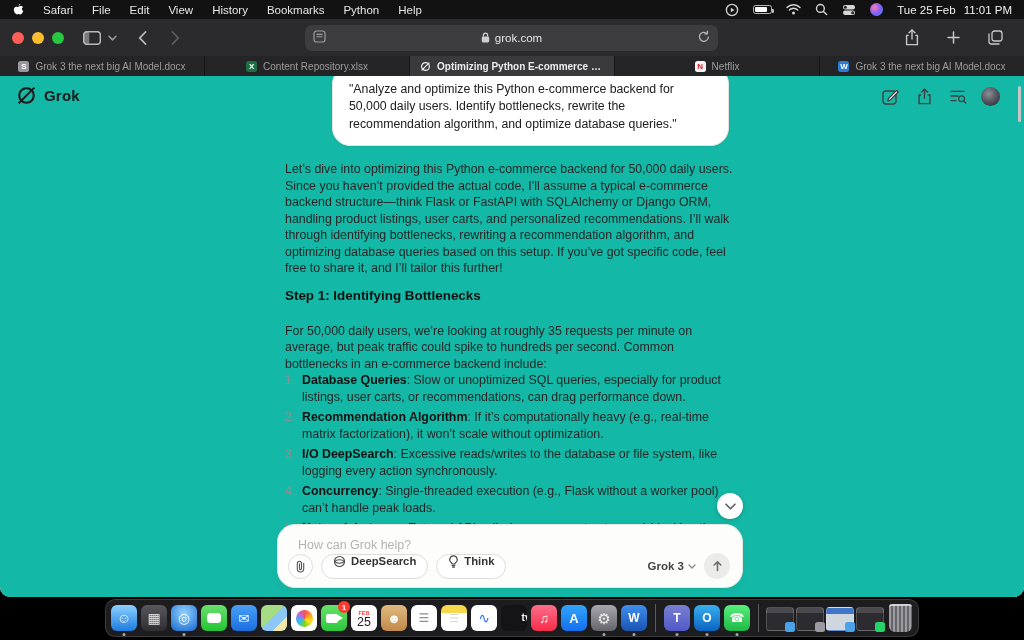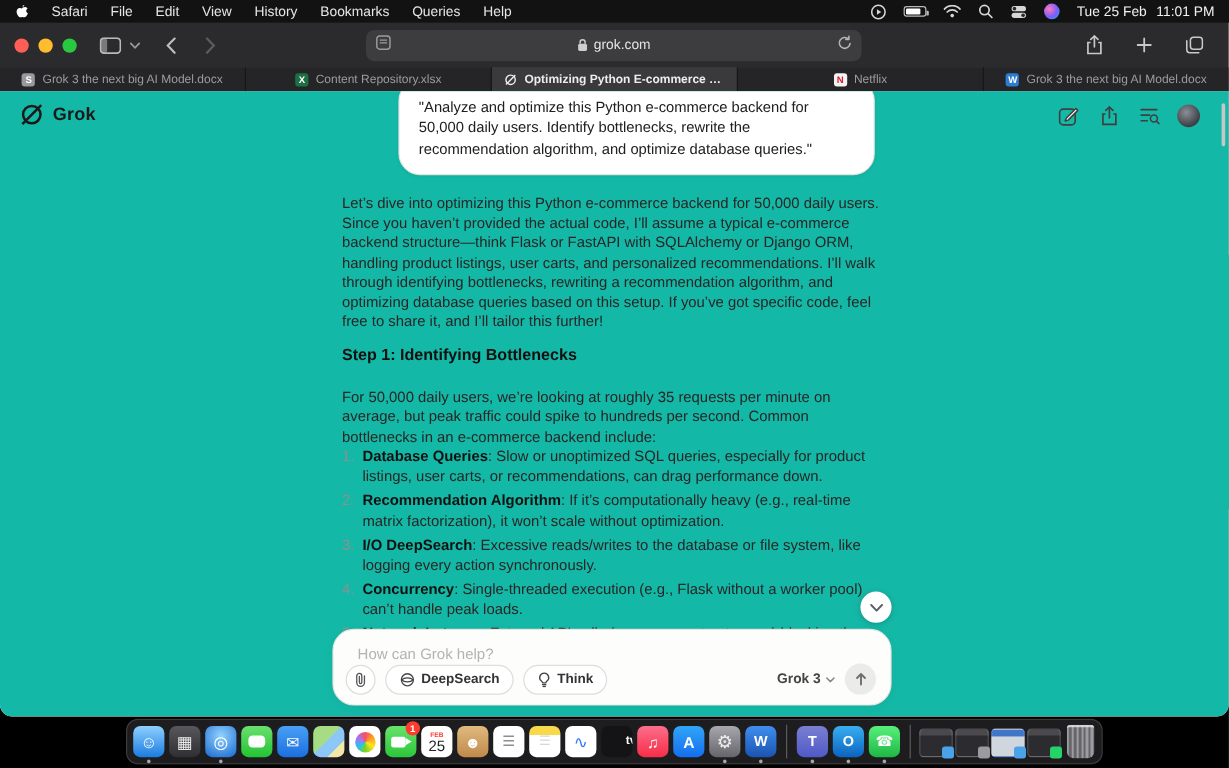--- a/index.html
+++ b/index.html
@@ -77,21 +77,21 @@
   .li-label { font-weight:700; color:#111; }
 
   .scroll-down { position:absolute; left:717px; top:417px; width:26px; height:26px; border-radius:50%; background:#fff;
     box-shadow:0 1px 5px rgba(0,0,0,.18), 0 0 0 0.5px rgba(0,0,0,.04); display:flex; align-items:center; justify-content:center; }
 
   .composer { position:absolute; left:277px; top:448px; width:466px; height:64px; background:#fdfdfc;
     border:1px solid #e6e6e3; border-radius:18px; box-shadow:0 2px 8px rgba(0,0,0,.04); }
   .composer-placeholder { position:absolute; top:13px; left:20px; font-size:12.5px; color:#b3b3b3; }
   .composer-row { position:absolute; left:10px; right:12px; bottom:8px; display:flex; align-items:center; gap:8px; }
   .round-btn { width:25px; height:25px; border:1px solid #dddddb; border-radius:50%; display:flex; align-items:center; justify-content:center; background:#fff; }
-  .pill { display:flex; align-items:center; gap:5px; height:25px; padding:0 11px; border:1px solid #dddddb; border-radius:999px;
+  .pill { display:flex; align-items:flex-start; gap:5px; height:25px; padding:0 11px; border:1px solid #dddddb; border-radius:999px;
     background:#fff; font-size:11.3px; font-weight:600; color:#333; }
   .spacer { flex:1; }
   .model-select { display:flex; align-items:center; gap:4px; font-size:11.5px; font-weight:600; color:#444; }
   .send-btn { width:26px; height:26px; border-radius:50%; background:#ebebea; display:flex; align-items:center; justify-content:center; }
 
   
   .dock { position:absolute; bottom:3px; left:50%; transform:translateX(-50%); height:38px;
     background:rgba(32,32,34,.92); border:0.5px solid rgba(255,255,255,.14); border-radius:10px;
     display:flex; align-items:center; padding:0 4px; gap:2px; z-index:20; }
   .dock-cell { position:relative; width:28px; height:36px; display:flex; align-items:center; justify-content:center; }
@@ -127,21 +127,21 @@
       <svg width="12" height="14" viewBox="0 0 12 14">
           <path d="M8.3 1.1c-.1.8-.7 1.5-1.5 1.6-.1-.9.7-1.6 1.5-1.6zM6.9 3.3c.8 0 1.4-.5 2.2-.4.9.1 1.5.5 1.9 1.1-1.7 1-1.4 3.3.3 4-.3.9-.8 1.8-1.4 2.5-.5.6-1 .9-1.7.9-.6 0-.9-.3-1.6-.3s-1 .3-1.6.3c-.7 0-1.3-.5-1.8-1.1C2 9 1.3 6.6 2.3 5c.5-.8 1.3-1.3 2.2-1.3.7 0 1.2.4 1.7.4z" fill="#fff"></path>
         </svg>
     </span>
     <span class="mb-item bold">Safari</span>
     <span class="mb-item">File</span>
     <span class="mb-item">Edit</span>
     <span class="mb-item">View</span>
     <span class="mb-item">History</span>
     <span class="mb-item">Bookmarks</span>
-    <span class="mb-item">Queries</span>
+    <span class="mb-item">Python</span>
     <span class="mb-item">Help</span>
   </div>
   <div class="mb-right">
     <span>
       <svg width="14" height="14" viewBox="0 0 14 14">
           <circle cx="7" cy="7" r="5.6" fill="none" stroke="#d6d6d6" stroke-width="1.3"></circle>
           <path d="M5.8 4.8 9.4 7 5.8 9.2z" fill="#d6d6d6"></path>
         </svg>
     </span>
     <span class="battery">

